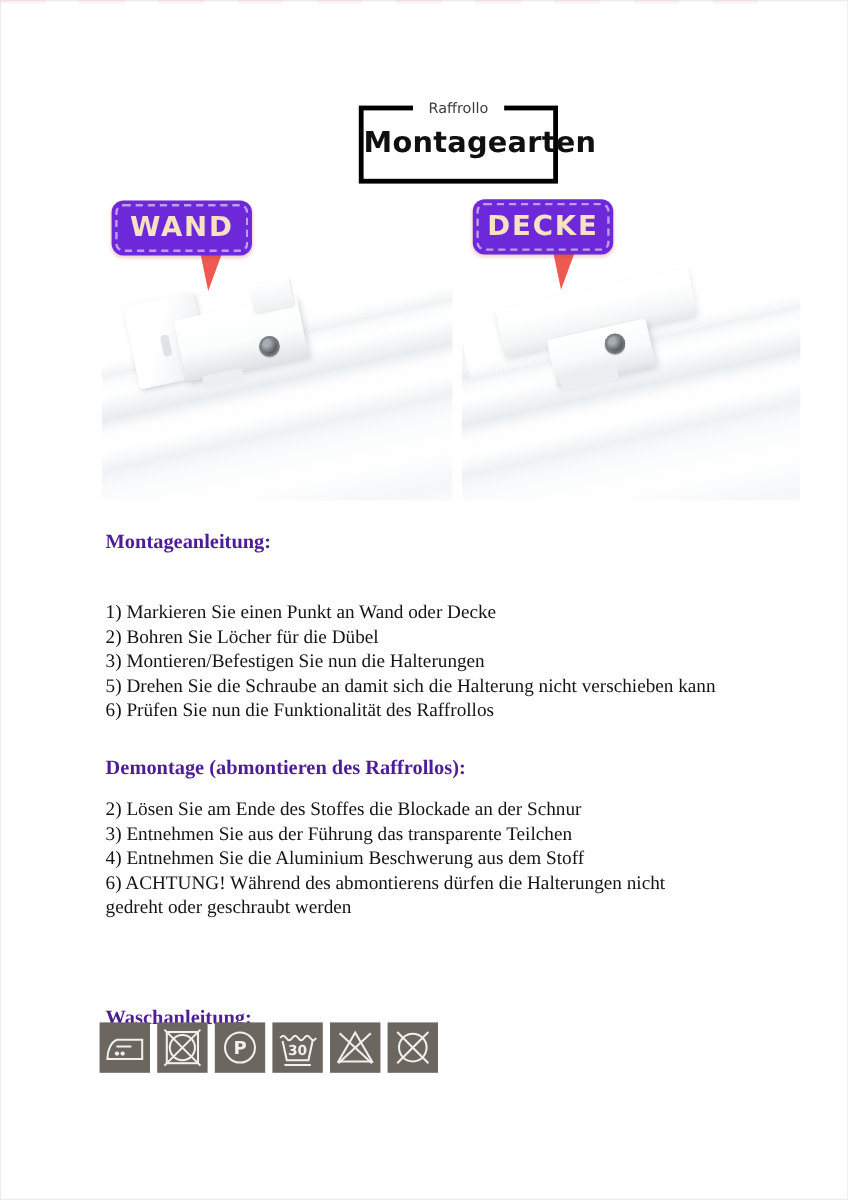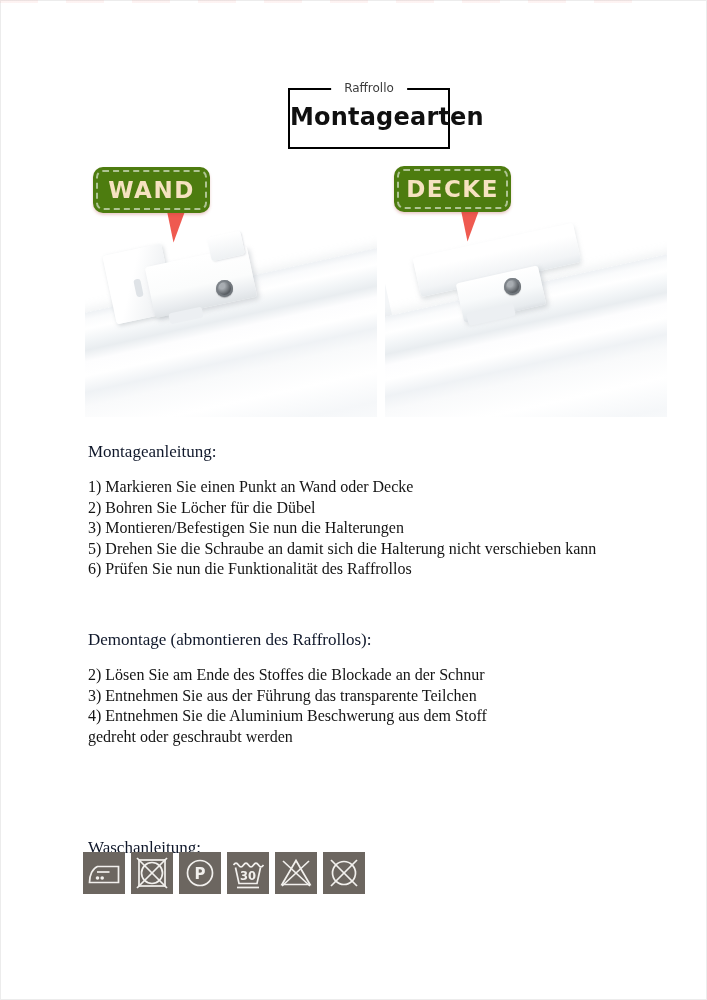--- a/index.html
+++ b/index.html
@@ -4,28 +4,28 @@
 <style>
   html,body{margin:0;padding:0;background:#fff;}
   .page{position:relative;width:707px;height:1000px;background:#ffffff;overflow:hidden;
         font-family:"Liberation Serif",serif;box-shadow:inset 0 0 0 1px #ececec;}
 
   
   .top-artifact{position:absolute;left:0;top:0;width:660px;height:3px;opacity:.55;
     background:repeating-linear-gradient(90deg,rgba(242,120,110,.16) 0 38px,rgba(0,0,0,0) 38px 66px);}
 
   
-  .logo-box{position:absolute;left:288px;top:88px;width:158px;height:57px;border:2px solid #000000;}
+  .logo-box{position:absolute;left:299px;top:88px;width:158px;height:57px;border:4px solid #000000;}
   .logo-brand{position:absolute;top:-9px;left:50%;transform:translateX(-50%);background:#fff;
     padding:0 13px;font-family:"DejaVu Sans",sans-serif;font-size:12px;color:#3c3c3c;white-space:nowrap;}
   .logo-title{width:100%;text-align:center;line-height:55px;font-family:"DejaVu Sans",sans-serif;
     font-weight:bold;font-size:24px;letter-spacing:.2px;color:#101010;white-space:nowrap;}
 
   
-  .bubble{position:absolute;width:117px;height:46px;background:#4d7c0f;border-radius:10px;
+  .bubble{position:absolute;width:117px;height:46px;background:#6d28d9;border-radius:10px;
     box-shadow:0 2px 3px rgba(180,60,50,.25);z-index:5;}
   .bubble::before{content:"";position:absolute;inset:3px;border:2px dashed rgba(255,255,255,.55);border-radius:7px;}
   .bubble-text{position:absolute;inset:0;display:flex;align-items:center;justify-content:center;
     font-family:"DejaVu Sans",sans-serif;font-weight:bold;font-size:23px;letter-spacing:1.5px;color:#f6e2c0;}
   .bubble-wand{left:93px;top:167px;}
   .bubble-decke{left:394px;top:166px;}
   .tail{position:absolute;width:0;height:0;border-top:34px solid #ef5a50;
     border-left:4px solid transparent;border-right:16px solid transparent;z-index:4;}
   .tail-wand{left:168px;top:208px;transform:rotate(-5deg);}
   .tail-decke{left:462px;top:207px;transform:rotate(-5deg);}
@@ -62,23 +62,23 @@
     box-shadow:2px 3px 5px rgba(160,168,175,.4);}
   .decke-jaw{left:82px;top:86px;width:48px;height:13px;transform:rotate(-12.5deg);background:#eceff2;}
   .decke-edge{left:-14px;top:42px;width:26px;height:150px;transform:rotate(-12.5deg);background:#f4f6f8;}
   .screw{position:absolute;width:17px;height:17px;border-radius:50%;
     background:radial-gradient(circle at 35% 35%,#a8adb2 0 18%,#5d6267 55%,#3f4347 100%);
     box-shadow:inset 0 0 0 2px rgba(120,126,132,.8),0 1px 1px rgba(0,0,0,.25);}
   .screw-wand{left:131px;top:58px;}
   .screw-decke{left:119px;top:56px;}
 
   
-  .h{position:absolute;left:88px;font-size:17px;font-weight:normal;color:#0f172a;white-space:nowrap;}
+  .h{position:absolute;left:88px;font-size:17px;font-weight:bold;color:#4c1d95;white-space:nowrap;}
   .list{position:absolute;left:88px;font-size:16px;color:#141414;line-height:20.6px;white-space:nowrap;}
-  .h-montage{top:442px;} .list-montage{top:477px;}
+  .h-montage{top:442px;} .list-montage{top:501px;}
   .h-demontage{top:630px;} .list-demontage{top:665px;}
   .h-wasch{top:818px;margin-top:20px;}
 
   
   .care-row{position:absolute;left:83px;top:852px;display:flex;gap:6px;}
   .care{width:42px;height:42px;background:#6c6660;display:block;}
   .care svg{display:block;}
   .care svg .ln{stroke:#f2f0ed;stroke-width:1.7;fill:none;}
   .care svg .fl{fill:#f2f0ed;stroke:none;}
   .care svg text{fill:#f2f0ed;font-family:"DejaVu Sans",sans-serif;font-weight:bold;}
@@ -132,20 +132,21 @@
     <div>3) Montieren/Befestigen Sie nun die Halterungen</div>
     <div>5) Drehen Sie die Schraube an damit sich die Halterung nicht verschieben kann</div>
     <div>6) Prüfen Sie nun die Funktionalität des Raffrollos</div>
   </div>
 
   <div class="h h-demontage">Demontage (abmontieren des Raffrollos):</div>
   <div class="list list-demontage">
     <div>2) Lösen Sie am Ende des Stoffes die Blockade an der Schnur</div>
     <div>3) Entnehmen Sie aus der Führung das transparente Teilchen</div>
     <div>4) Entnehmen Sie die Aluminium Beschwerung aus dem Stoff</div>
+    <div>6) ACHTUNG! Während des abmontierens dürfen die Halterungen nicht</div>
     <div>gedreht oder geschraubt werden</div>
   </div>
 
   <div class="h h-wasch">Waschanleitung:</div>
 
   <div class="care-row">
     <span class="care">
       <svg viewBox="0 0 42 42" width="42" height="42">
         <path class="ln" d="M6.5 30.5 H35.5 V14.5 H14.5 C9.5 16.5 6.5 23 6.5 30.5 Z"></path>
         <path class="ln" d="M14 20 H26.5"></path>

